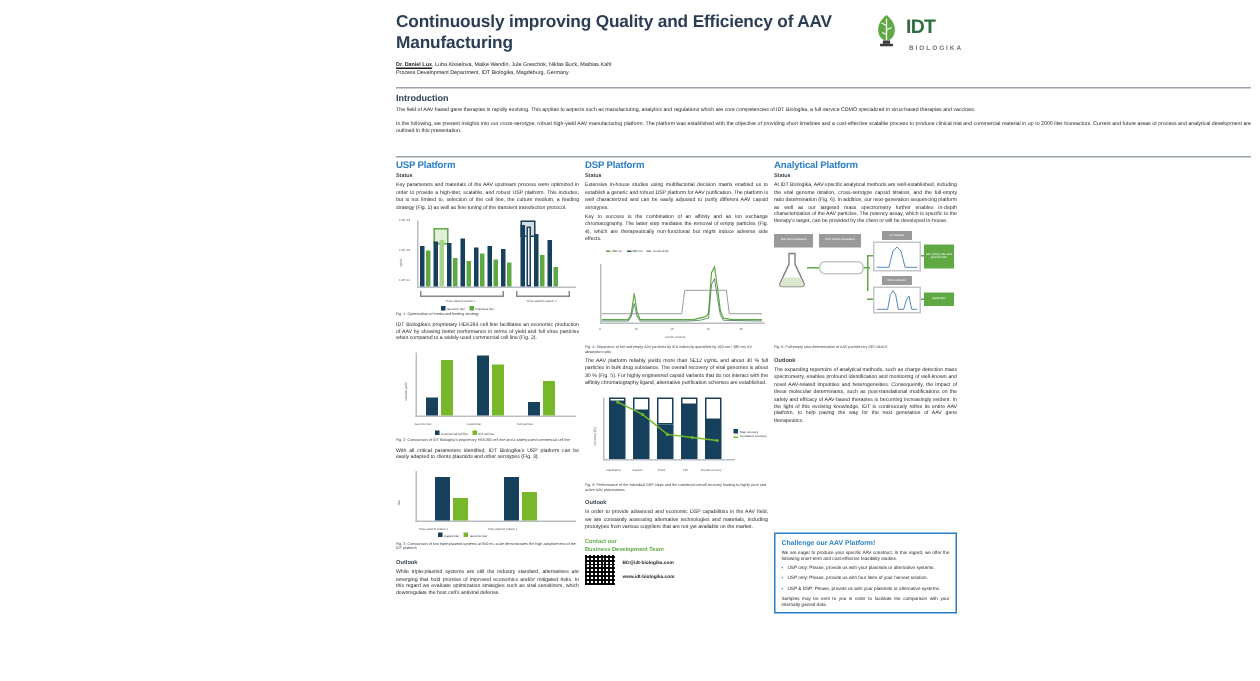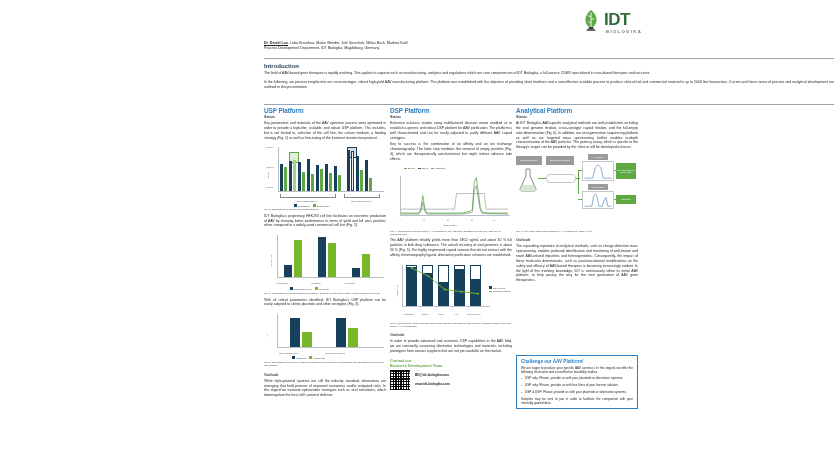--- a/index.html
+++ b/index.html
@@ -8,21 +8,21 @@
   .poster{position:absolute;left:258px;top:0;width:582px;height:454px;background:#fff;}
 
   
   .hdr{position:relative;height:58px;}
   .title{position:absolute;left:6px;top:8px;width:300px;font-size:11.5px;line-height:14px;
          font-weight:700;color:#2b3d55;letter-spacing:-0.1px;}
   .authors{position:absolute;left:6px;top:41px;width:330px;font-size:3.6px;line-height:5.2px;color:#231f20;}
   .authors .lead{font-weight:700;text-decoration:underline;}
   .logo{position:absolute;left:322px;top:9px;width:110px;height:30px;}
   .logo-mark{position:absolute;left:0;top:0;width:22px;height:25px;}
-  .logo-idt{position:absolute;left:24px;top:1px;font-size:17px;font-weight:700;color:#2f6e3f;letter-spacing:-0.5px;}
+  .logo-idt{position:absolute;left:24px;top:1px;font-size:13px;font-weight:700;color:#2f6e3f;letter-spacing:-0.5px;}
   .logo-sub{position:absolute;left:26px;top:20px;font-size:4.3px;letter-spacing:1.3px;color:#6f7b6a;font-weight:600;}
 
   
   .rule{position:absolute;left:6px;width:570px;height:1px;background:#9aa3ad;}
 
   
   .intro{position:absolute;left:6px;top:63px;width:570px;}
   .sec-h{font-size:6px;font-weight:700;color:#2b3d55;margin-bottom:2px;}
   .intro p{font-size:3.5px;line-height:5.1px;margin:0 0 4px 0;text-align:justify;color:#231f20;}
 
@@ -110,20 +110,21 @@
   .c-mail{font-size:3.2px;font-weight:700;color:#231f20;}
   .c-web{font-size:3.2px;font-weight:700;color:#231f20;}
 </style>
 </head>
 <body>
 
 <div class="page">
  <div class="poster">
 
   <div class="hdr">
+    <div class="title">Continuously improving Quality and Efficiency of AAV Manufacturing</div>
     <div class="authors">
       <span class="lead">Dr. Daniel Lux</span><span>, Luba Kisselova, Maike Wendin, Jule Greschok, Niklas Buck, Mathias Kahl</span><br>
       <span>Process Development Department, IDT Biologika, Magdeburg, Germany</span>
     </div>
     <div class="logo">
       <svg class="logo-mark" viewBox="0 0 22 25">
         <path d="M11 1 C7 4 5 8 5.5 12 C6 16 8.6 18 11 18 C13.4 18 16 16 16.5 12 C17 8 15 4 11 1 Z" fill="#5fa945"></path>
         <path d="M11 3.5 L11 18" stroke="#ffffff" stroke-width="0.9" fill="none"></path>
         <path d="M11 8 L7.6 6.4 M11 11 L14.4 9.4 M11 14 L8 12.6" stroke="#ffffff" stroke-width="0.7" fill="none"></path>
         <rect x="8.6" y="18" width="4.8" height="2.2" fill="#3c3c3c"></rect>

